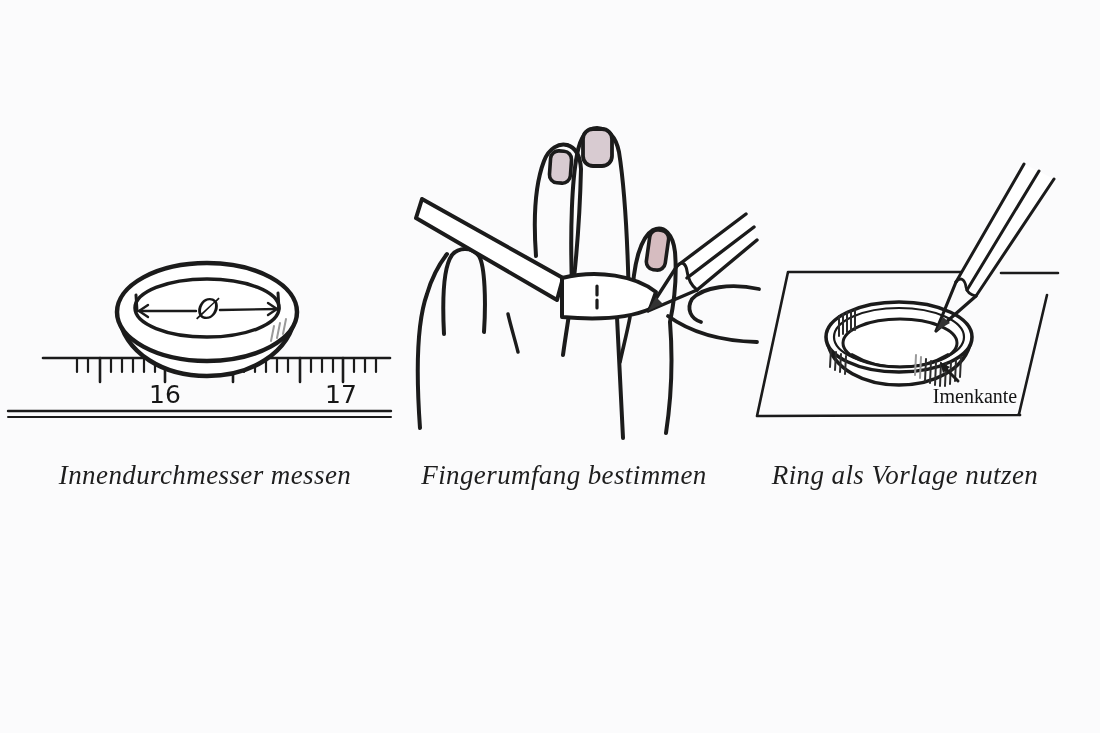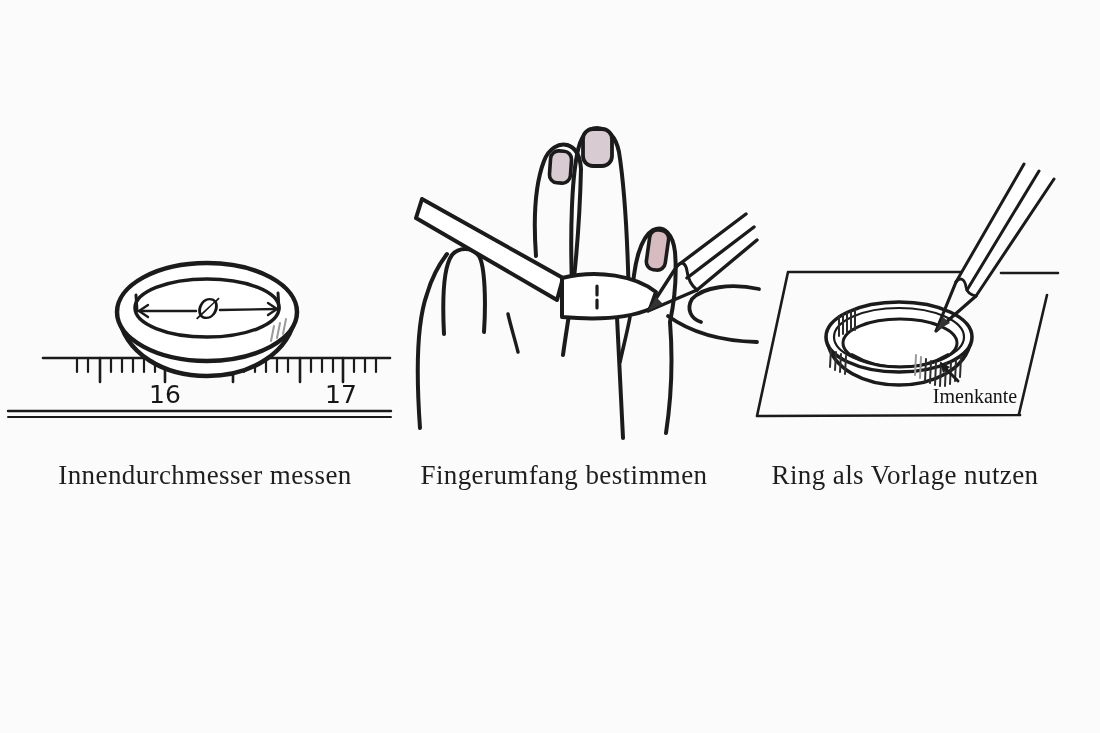--- a/index.html
+++ b/index.html
@@ -14,20 +14,21 @@
   .art {
     position: absolute;
     left: 0; top: 0;
   }
   .caption {
     position: absolute;
     top: 460px;
     transform: translateX(-50%);
     white-space: nowrap;
     font-family: "Liberation Serif", serif;
+    font-style: italic;
     font-size: 27px;
     letter-spacing: 0.4px;
     color: #1e1e1e;
   }
   .cap-1 { left: 205px; }
   .cap-2 { left: 564px; }
   .cap-3 { left: 905px; }
   svg text { user-select: none; }
   .ruler-num {
     font-family: "DejaVu Sans", sans-serif;

